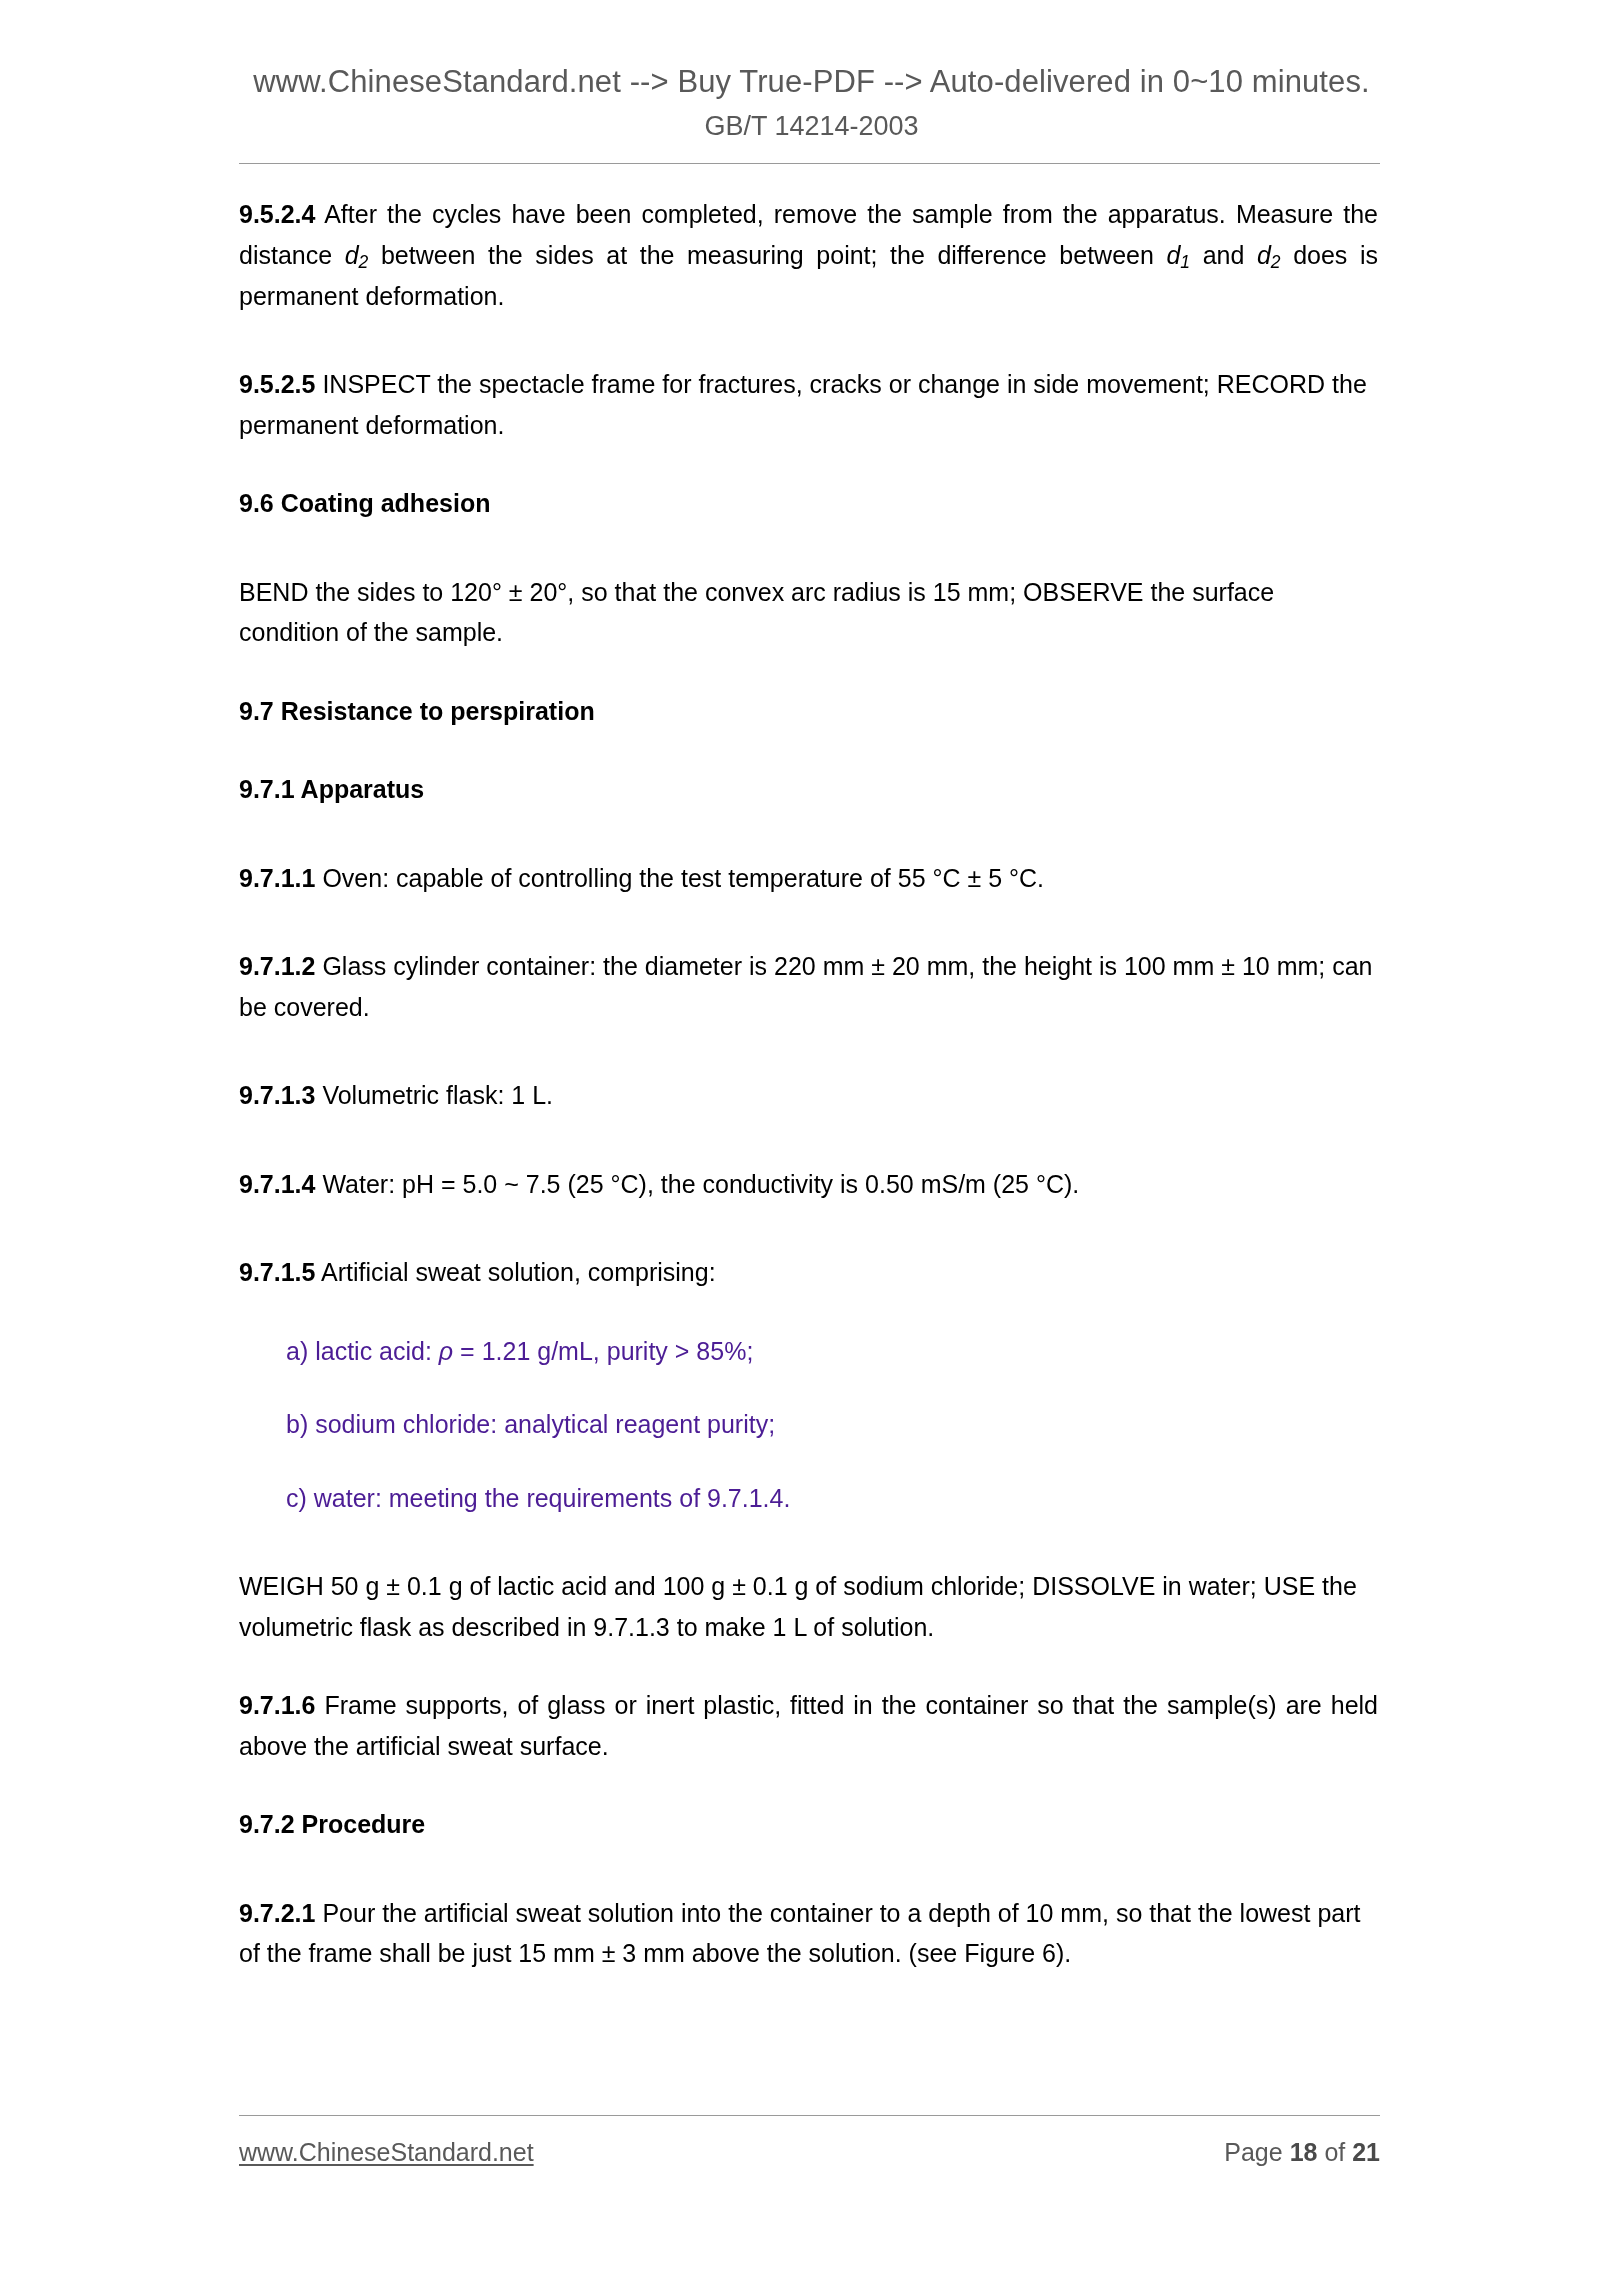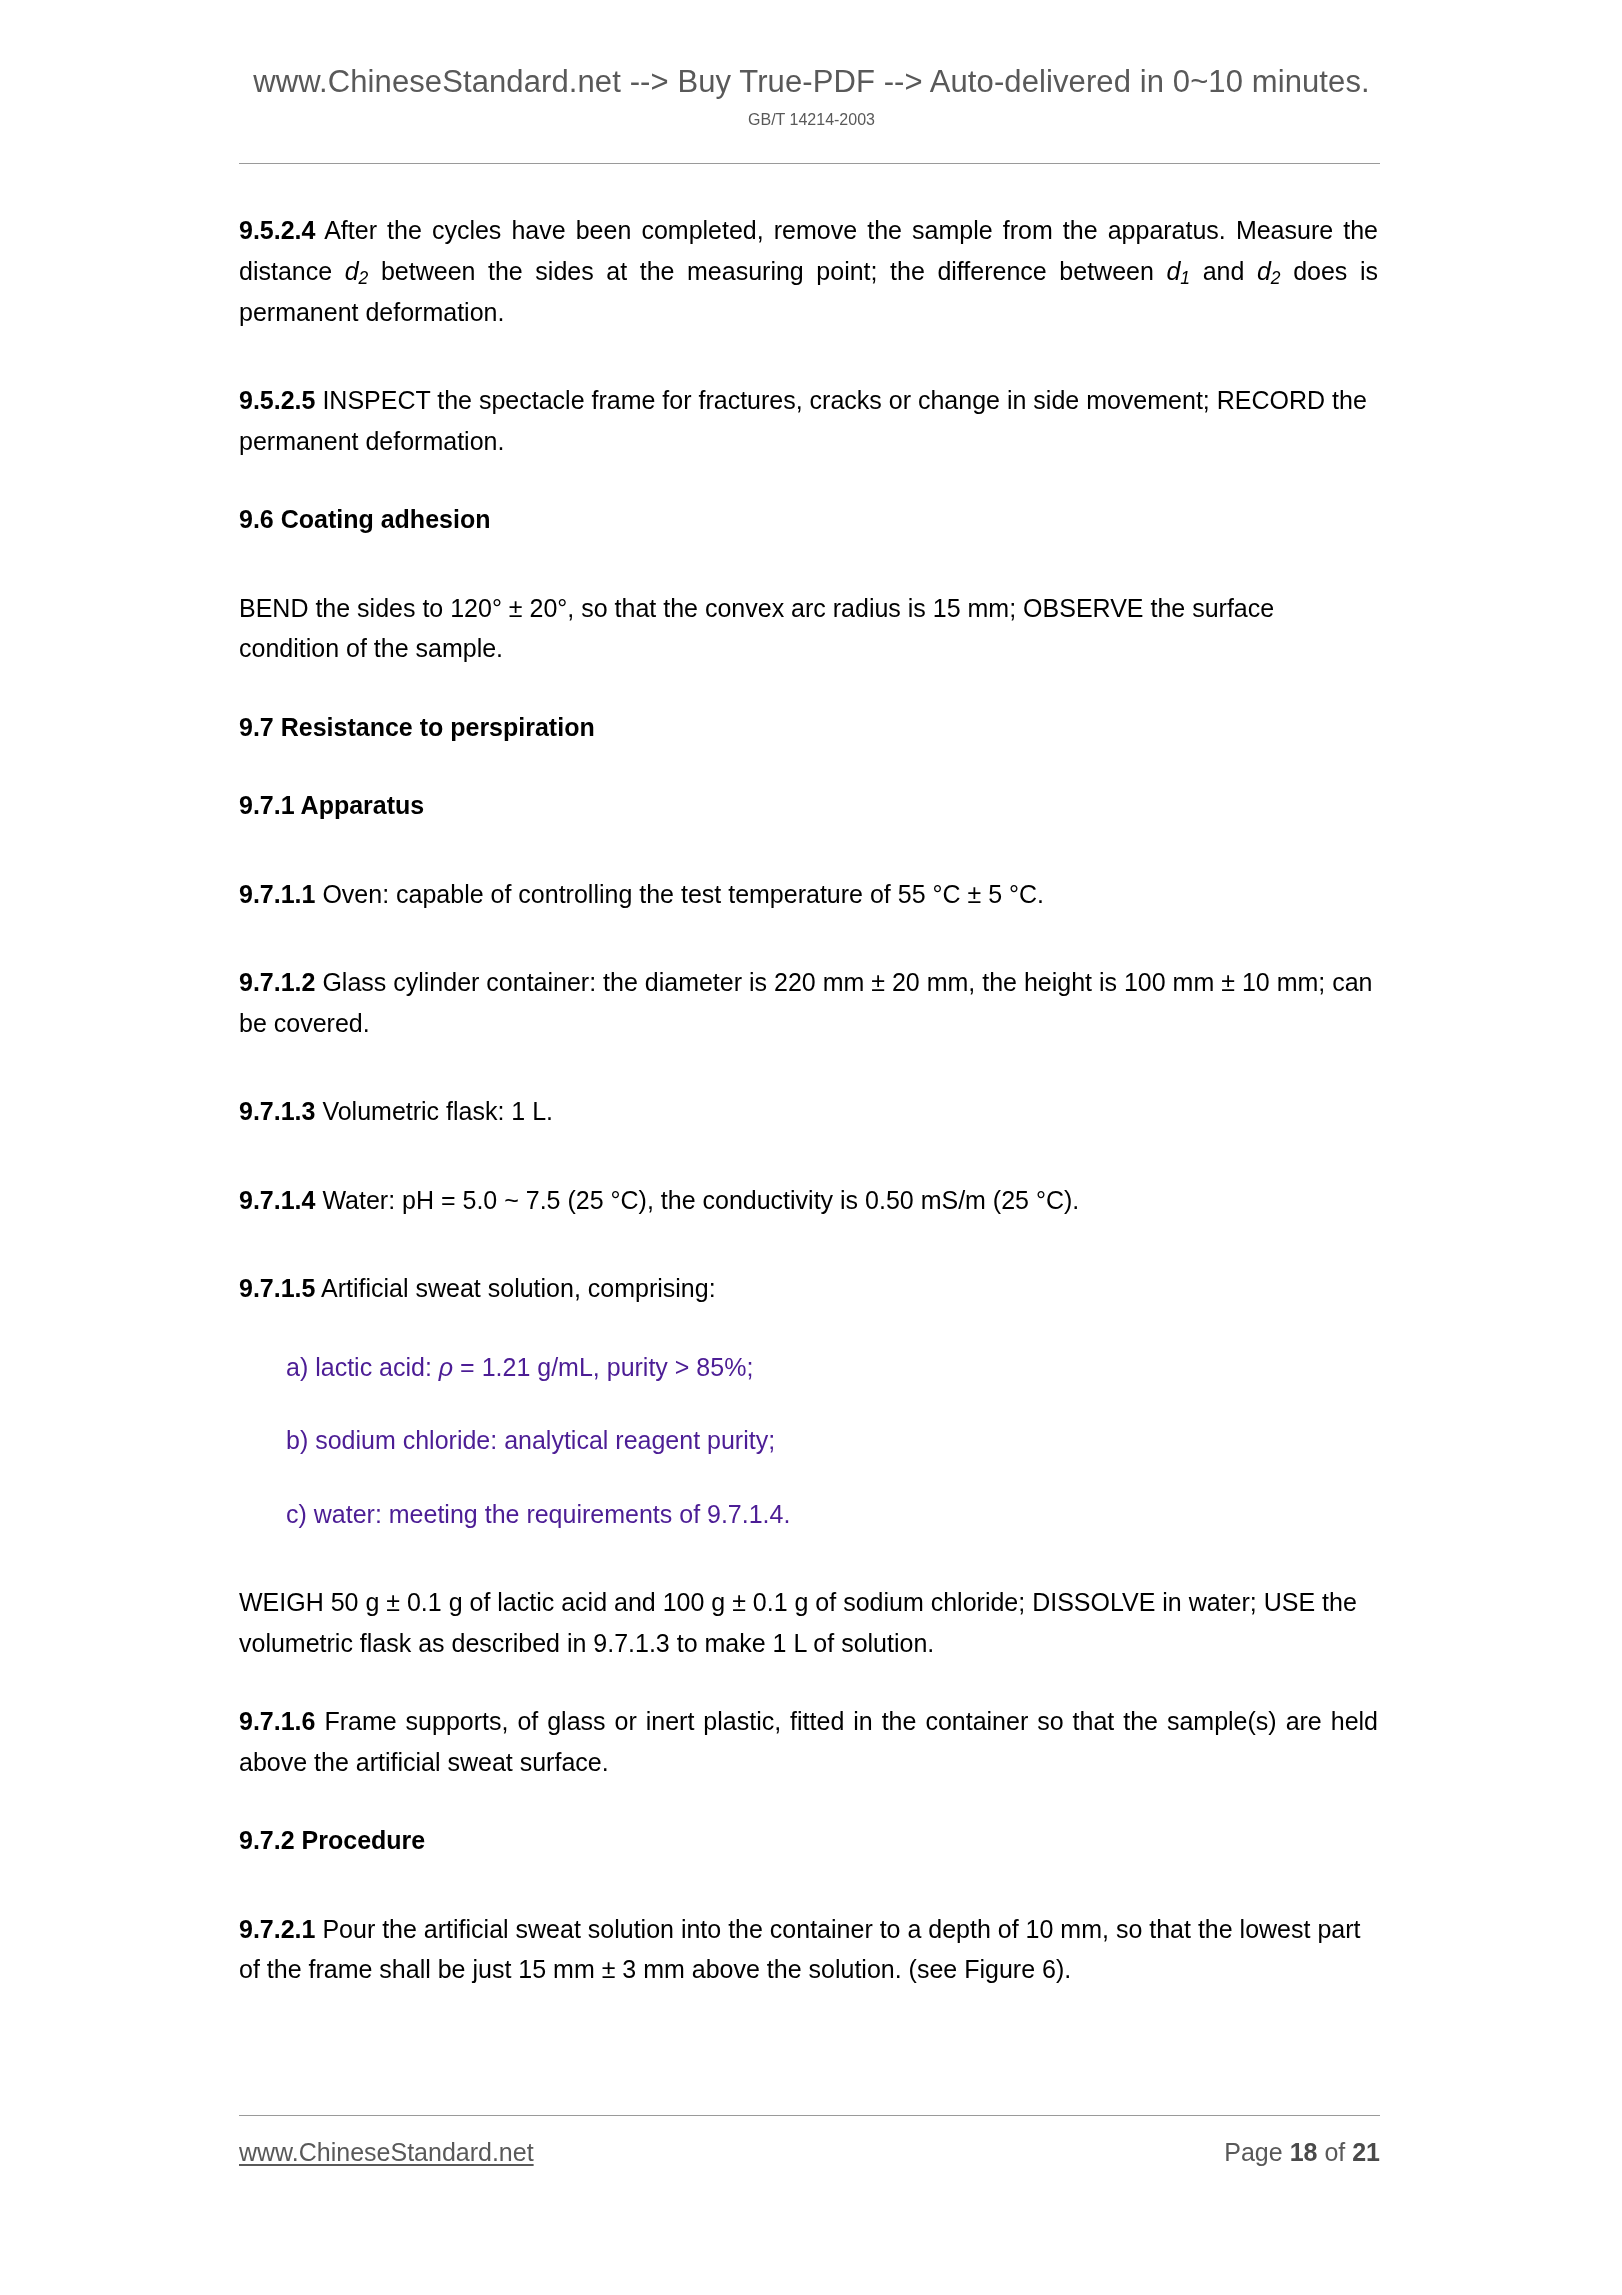--- a/index.html
+++ b/index.html
@@ -31,38 +31,38 @@
   }
   .header-promo {
     font-size: 31px;
     color: #595959;
     letter-spacing: 0.1px;
     line-height: 1.25;
     white-space: nowrap;
   }
   .header-std {
     margin-top: 8.3px;
-    font-size: 16px;
+    font-size: 27px;
     color: #595959;
     line-height: 1.25;
   }
   .header-rule {
     position: absolute;
     left: 239px;
     top: 163px;
     width: 1141px;
     height: 0;
     border-top: 1.7px solid #9a9a9a;
   }
 
   
   .content {
     position: absolute;
     left: 239px;
-    top: 210px;
+    top: 194px;
     width: 1139px;
   }
 
   p.para {
     margin: 0 0 33px 0;
     font-size: 25px;
     line-height: 1.62;
     color: #000;
     text-align: justify;
     text-justify: inter-word;

